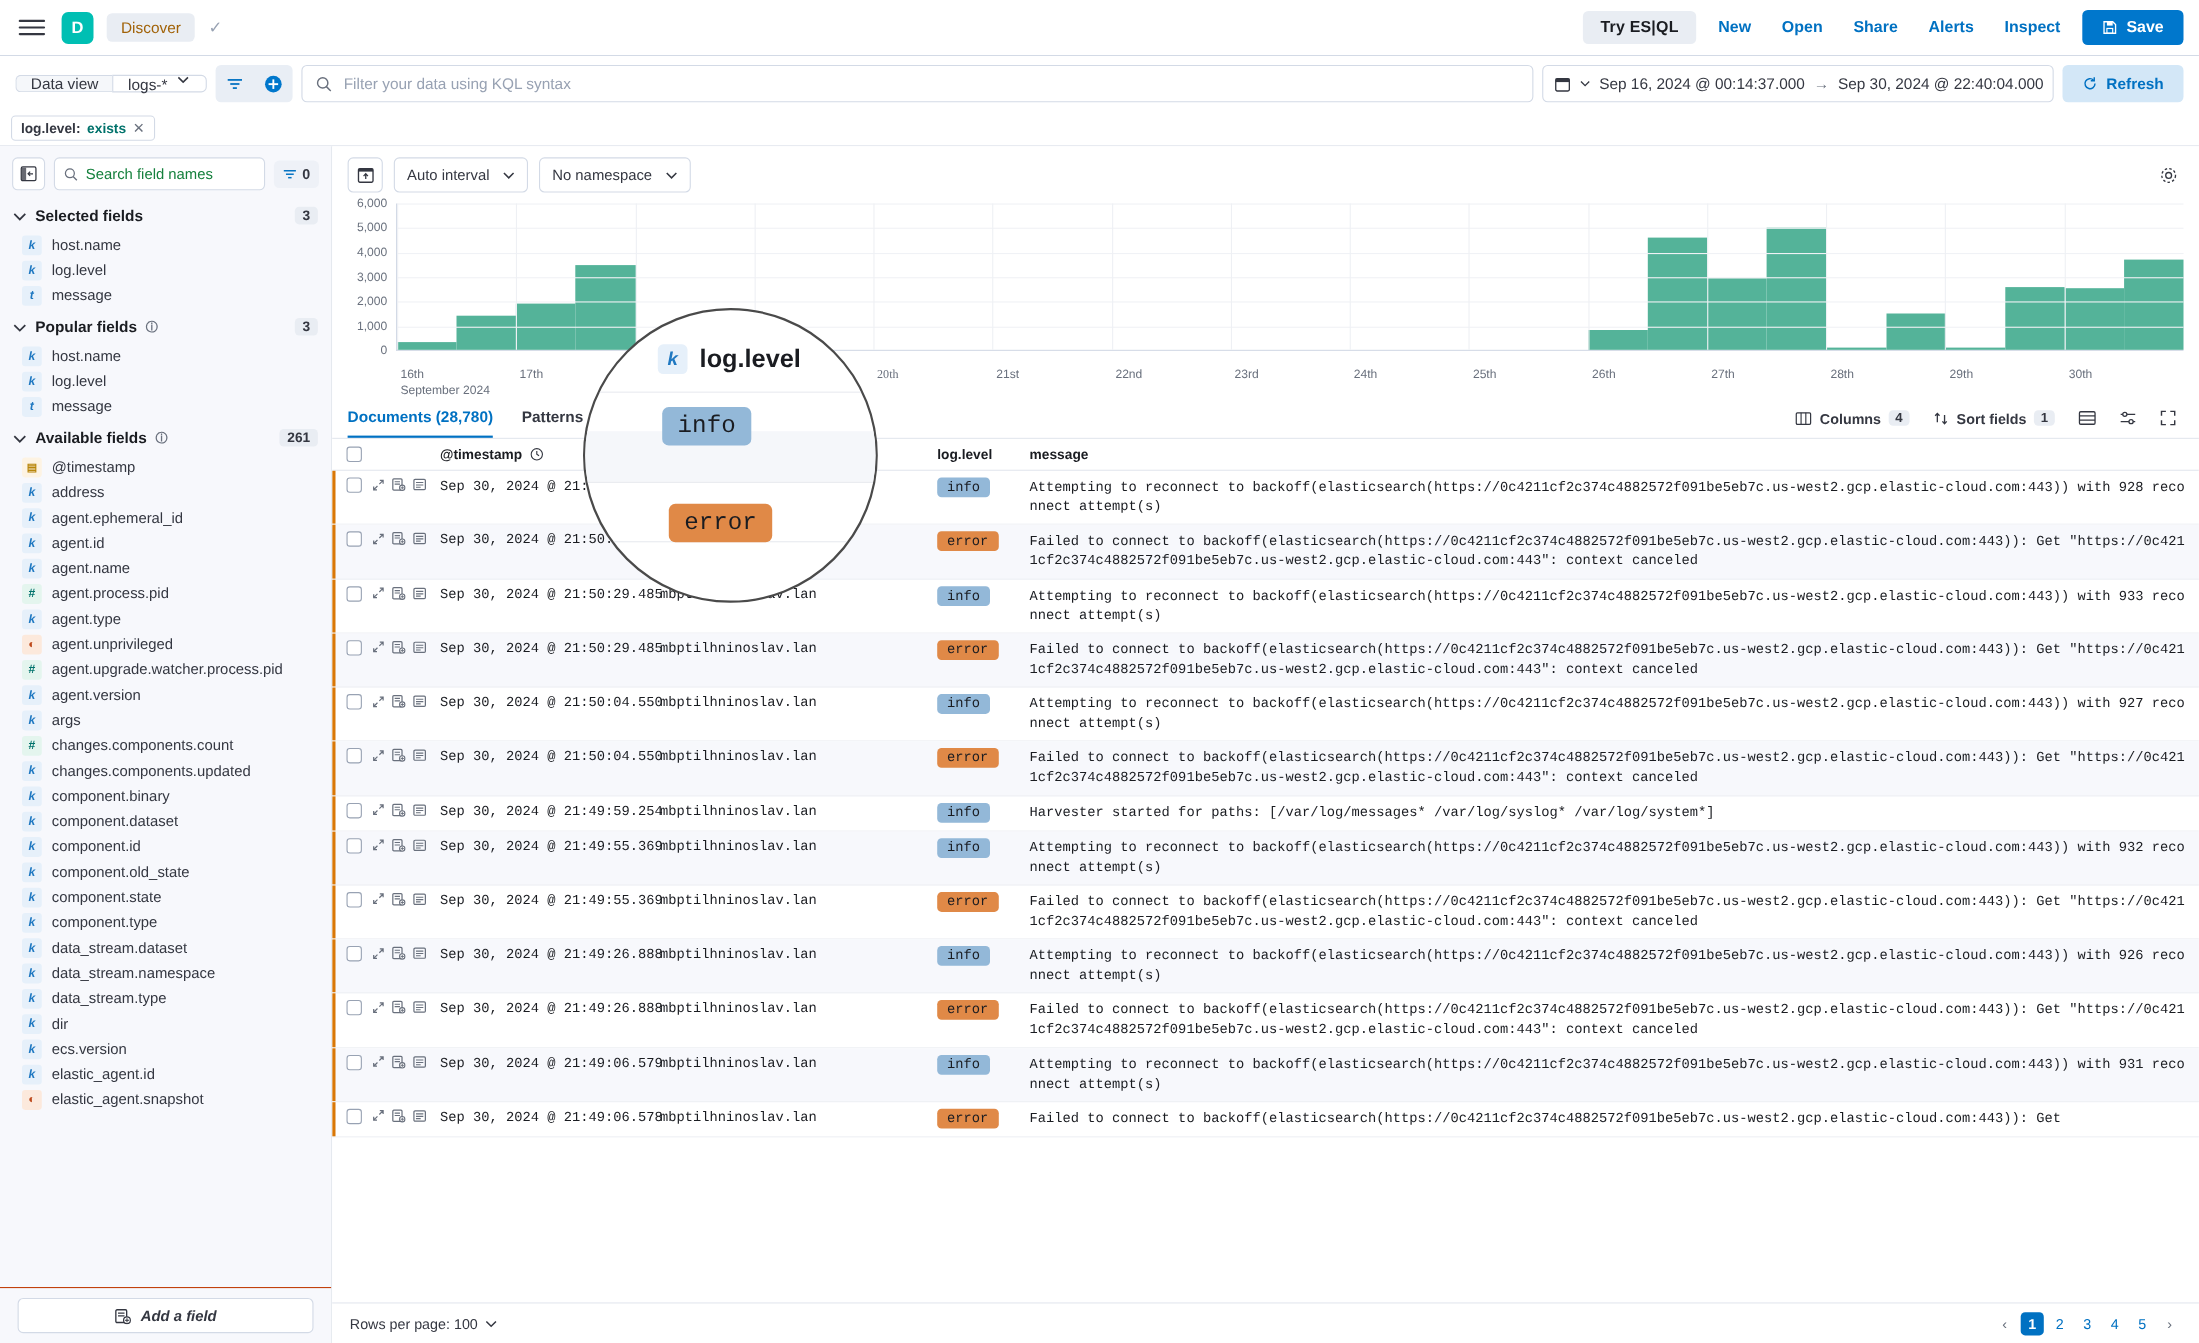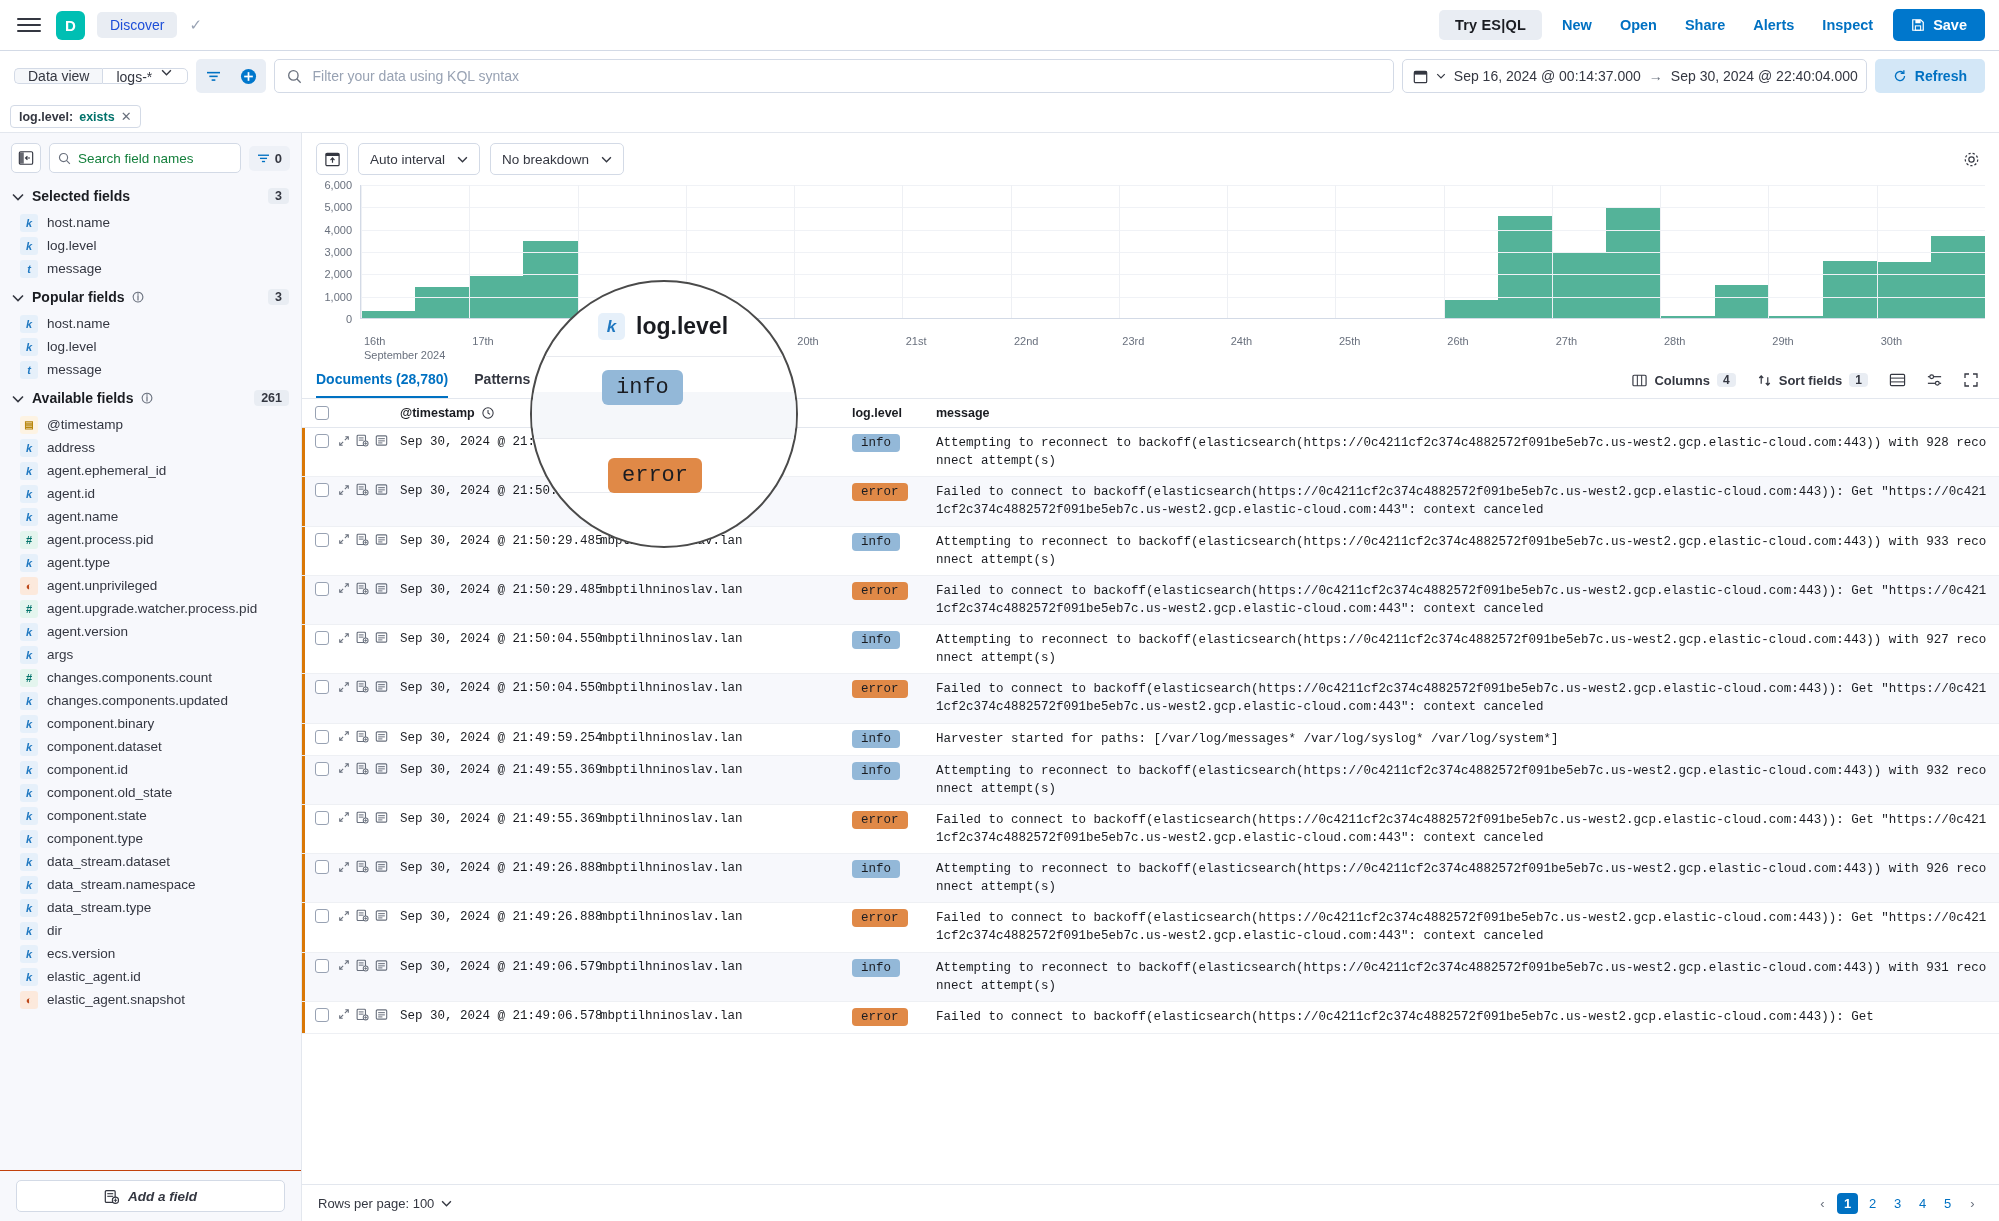--- a/index.html
+++ b/index.html
@@ -19,21 +19,21 @@
   }
   .hamburger { width: 30px; height: 30px; display:flex; flex-direction:column; justify-content:center; gap:4px; cursor:pointer; padding: 0 3px;}
   .hamburger i { display:block; height:2px; background:#343741; border-radius:1px; }
   .logo {
     width: 29px; height: 29px; border-radius: 6px;
     background: #00BFB3; color: #fff; font-weight: bold; font-size: 15px;
     display: flex; align-items: center; justify-content: center;
   }
   .breadcrumb-pill {
     background: #e9edf3; border-radius: 5px; padding: 5px 13px;
-    font-size: 14px; color: #1d4ed8; cursor: pointer;
+    font-size: 14px; color: #a16207; cursor: pointer;
   }
   .bc-check { color: #98a2b3; font-size: 15px; }
   .chrome-spacer { flex: 1; }
   .esql-btn {
     background: #e9edf3; border-radius: 5px; padding: 7px 16px;
     font-size: 14.5px; font-weight: 600; color: #1a1c21; cursor: pointer; letter-spacing:.2px;
   }
   .navlink {
     color: #0071c2; font-size: 14.5px; font-weight: 700; cursor: pointer; padding: 4px 8px;
   }
@@ -571,21 +571,21 @@
             <path d="M9 12.5V7.5M6.9 9.6L9 7.3l2.1 2.3" stroke="#343741" stroke-width="1.25" fill="none"></path>
           </svg>
         </div>
         <div class="tb-select">
           <span>Auto interval</span>
           <svg width="11" height="7" viewBox="0 0 12 8">
             <path d="M1 1.5L6 6.5L11 1.5" stroke="#343741" stroke-width="1.6" fill="none"></path>
             </svg>
         </div>
         <div class="tb-select">
-          <span>No breakdown</span>
+          <span>No namespace</span>
           <svg width="11" height="7" viewBox="0 0 12 8">
             <path d="M1 1.5L6 6.5L11 1.5" stroke="#343741" stroke-width="1.6" fill="none"></path>
             </svg>
         </div>
         <div class="tb-right">
           <div class="tr-icon">
             <svg width="17" height="17" viewBox="0 0 18 18">
               <circle cx="9" cy="9" r="2.8" stroke="#343741" stroke-width="1.3" fill="none"></circle>
               <circle cx="9" cy="9" r="6.6" stroke="#343741" stroke-width="1.3" fill="none" stroke-dasharray="2.4 2.1"></circle>
             </svg>
@@ -658,21 +658,21 @@
               <div class="vline" style="left: 80%;"></div>
               <div class="vline" style="left: 86.6667%;"></div>
               <div class="vline" style="left: 93.3333%;"></div>
             </div>
         </div>
         <div class="x-axis" id="x-axis">
             <div class="x-tick" style="left: calc(0% + 4px);">16th</div>
             <div class="x-tick" style="left: calc(6.66667% + 4px);">17th</div>
             <div class="x-tick" style="left: calc(13.3333% + 4px);">18th</div>
             <div class="x-tick" style="left: calc(20% + 4px);">19th</div>
-            <div class="x-tick" style="left: calc(26.6667% + 4px);">20th</div>
+            <div class="x-tick" style="left: calc(26.6667% + 4px); font-family: Liberation Serif, serif;">20th</div>
             <div class="x-tick" style="left: calc(33.3333% + 4px);">21st</div>
             <div class="x-tick" style="left: calc(40% + 4px);">22nd</div>
             <div class="x-tick" style="left: calc(46.6667% + 4px);">23rd</div>
             <div class="x-tick" style="left: calc(53.3333% + 4px);">24th</div>
             <div class="x-tick" style="left: calc(60% + 4px);">25th</div>
             <div class="x-tick" style="left: calc(66.6667% + 4px);">26th</div>
             <div class="x-tick" style="left: calc(73.3333% + 4px);">27th</div>
             <div class="x-tick" style="left: calc(80% + 4px);">28th</div>
             <div class="x-tick" style="left: calc(86.6667% + 4px);">29th</div>
             <div class="x-tick" style="left: calc(93.3333% + 4px);">30th</div>

